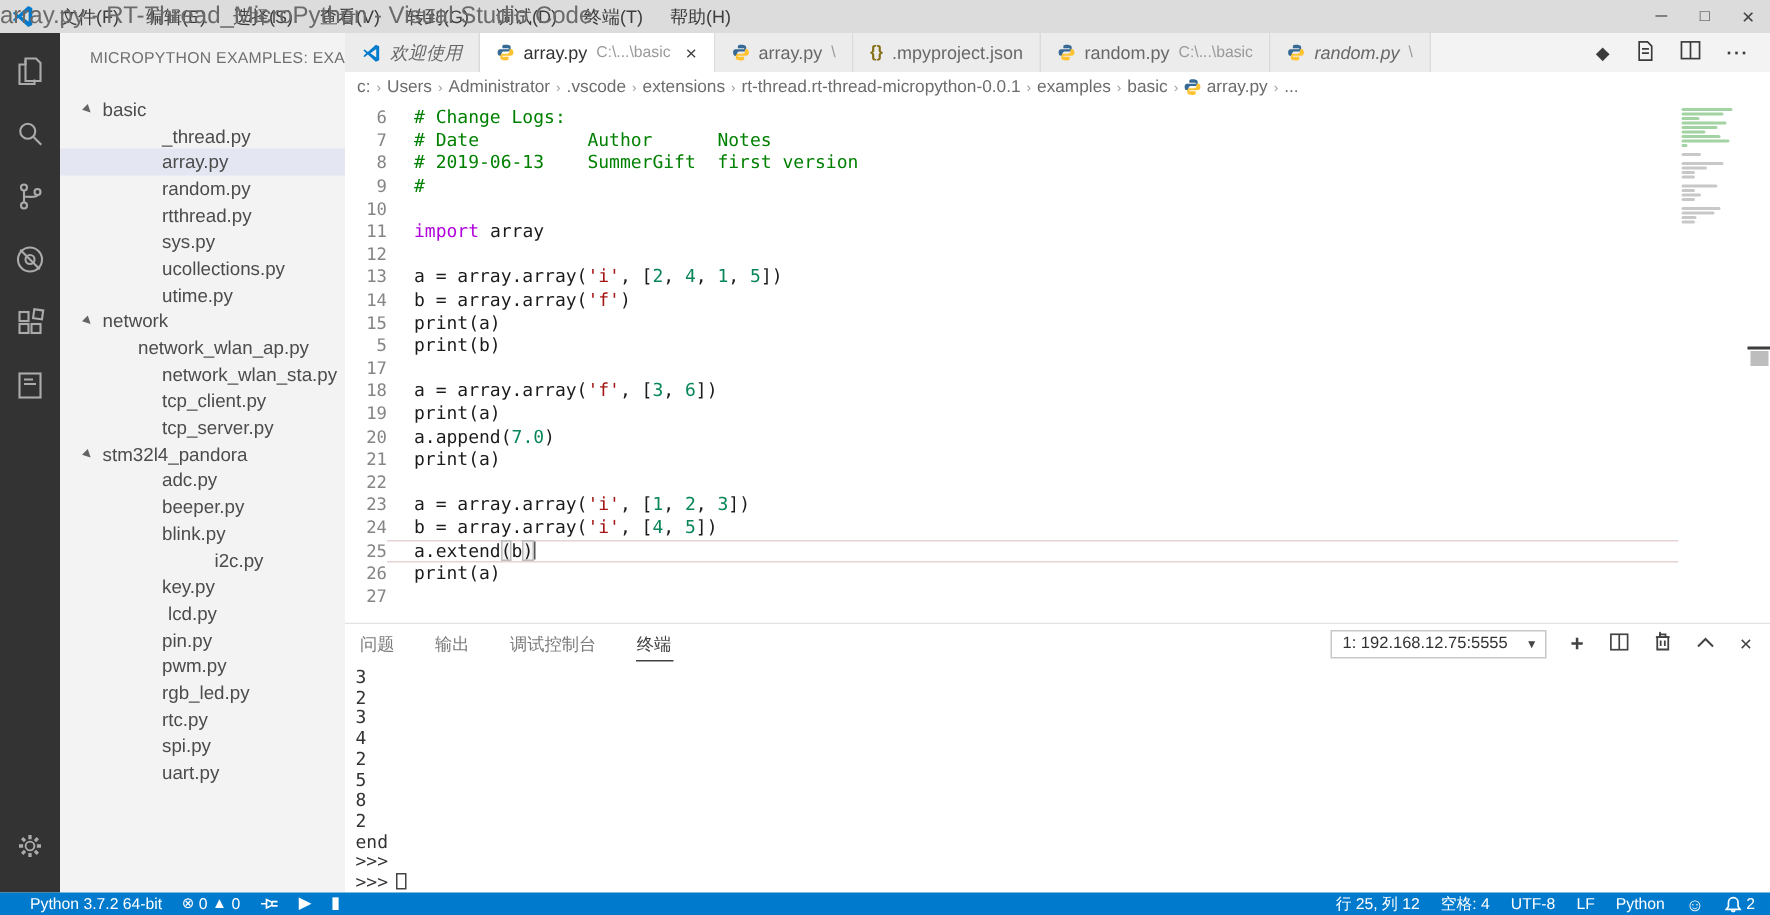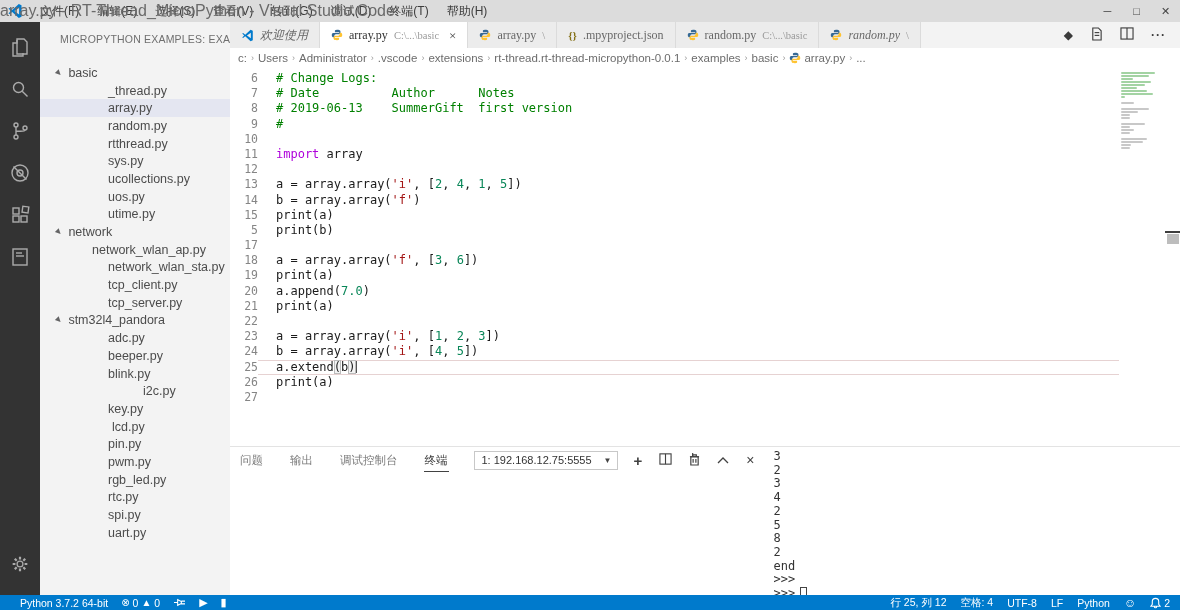--- a/index.html
+++ b/index.html
@@ -32,21 +32,21 @@
   .sidebar { width:190px; flex:none; background:#F3F3F3; overflow:hidden; }
   .sidebar-header { font-size:10.5px; color:#6f6f6f; padding:11px 0 0 20px; height:42px; white-space:nowrap; letter-spacing:.2px; }
   .tree-row { height:17.7px; display:flex; align-items:center; font-size:12.5px; color:#4c4c4c; white-space:nowrap; }
   .tree-row.sel { background:#E4E6F1; }
   .tw { display:inline-block; font-size:7px; color:#646465; transform:rotate(45deg); margin-right:7px; }
 
   
   .editor-col { flex:1; display:flex; flex-direction:column; min-width:0; background:#fff; }
 
   .tabbar { height:26px; flex:none; background:#F3F3F3; display:flex; align-items:stretch; font-size:12px; }
-  .tab { display:flex; align-items:center; padding:0 11px; gap:6px; background:#ECECEC; border-right:1px solid #DBDBDB; color:rgba(51,51,51,.72); white-space:nowrap;font-family:Liberation Serif, serif; }
+  .tab { display:flex; align-items:center; padding:0 11px; gap:6px; background:#ECECEC; border-right:1px solid #DBDBDB; color:rgba(51,51,51,.72); white-space:nowrap; }
   .tab.active { background:#fff; color:#333; }
   .tab.italic .tab-label { font-style:italic; }
   .tab-detail { font-size:10.5px; color:#9a9a9a; }
   .tab-close { margin-left:4px; font-size:13px; color:#444; line-height:1; }
   .json-glyph { font-size:11px; font-weight:bold; color:#857017; }
   .tab-actions { margin-left:auto; display:flex; align-items:center; gap:17px; padding-right:14px; color:#3b3b3b; }
   .tab-actions svg { stroke:#3b3b3b; fill:none; stroke-width:1.2; }
 
   .breadcrumb { height:20px; flex:none; display:flex; align-items:center; padding-left:8px; font-size:11.5px; color:#6c6c6c; gap:4px; background:#fff; white-space:nowrap; }
   .bc-sep { color:#9b9b9b; font-size:9px; }
@@ -64,21 +64,21 @@
   .bm { outline:1px solid #bcbcbc; outline-offset:-1px; background:rgba(160,160,160,.12); }
   .caret { display:inline-block; width:1px; height:12px; background:#555; vertical-align:-2px; }
   .minimap { width:46px; flex:none; padding-top:4px; }
   .mm-line { height:2px; margin:0 4px 1px 2px; border-radius:1px; }
   .mm-g{background:#a3d3a3} .mm-d{background:#c8c8c8}
   .overview { width:15px; flex:none; position:relative; }
   .ov-marker { position:absolute; top:163px; left:0; right:0; height:2px; background:#3d3d3d; }
   .ov-thumb  { position:absolute; top:166px; left:2px; right:1px; height:10px; background:#bdbdbd; }
 
   
-  .panel { height:149px; flex:none; border-top:1px solid #E3E3E3; display:flex; background:#fff; }
+  .panel { height:180px; flex:none; border-top:1px solid #E3E3E3; display:flex; flex-direction:column; background:#fff; }
   .panel-header { height:26px; flex:none; display:flex; align-items:center; padding:0 12px 0 9px; font-size:11.5px; color:#7a7a7a; }
   .panel-tab { margin-right:25px; padding:5px 1px 3px; }
   .panel-tab.active { color:#424242; border-bottom:1px solid #424242; }
   .terminal-select { margin-left:auto; height:19px; border:1px solid #C8C8C8; background:#fff; display:flex; align-items:center; gap:12px; padding:0 5px 0 7px; font-size:11px; color:#333; }
   .sel-caret { font-size:8px; color:#444; }
   .panel-actions { display:flex; align-items:center; gap:17px; margin-left:16px; color:#424242; }
   .panel-actions svg { stroke:#424242; fill:none; stroke-width:1.3; }
   .pa-text { font-size:15px; line-height:1; color:#424242; }
 
   .terminal { flex:1; padding:3px 0 0 7px; font-family:"DejaVu Sans Mono","Liberation Mono",monospace; font-size:12px; line-height:13.7px; color:#333; white-space:pre; }
@@ -190,23 +190,20 @@
             <span>random.py</span>
           </div>
           <div class="tree-row" style="padding-left: 68px;">
             <span>rtthread.py</span>
           </div>
           <div class="tree-row" style="padding-left: 68px;">
             <span>sys.py</span>
           </div>
           <div class="tree-row" style="padding-left: 68px;">
             <span>ucollections.py</span>
-          </div>
-          <div class="tree-row" style="padding-left: 68px;">
-            <span>uos.py</span>
           </div>
           <div class="tree-row" style="padding-left: 68px;">
             <span>utime.py</span>
           </div>
           <div class="tree-row" style="padding-left: 16px;">
             <span class="tw">▶</span>
             <span>network</span>
           </div>
           <div class="tree-row" style="padding-left: 52px;">
             <span>network_wlan_ap.py</span>

